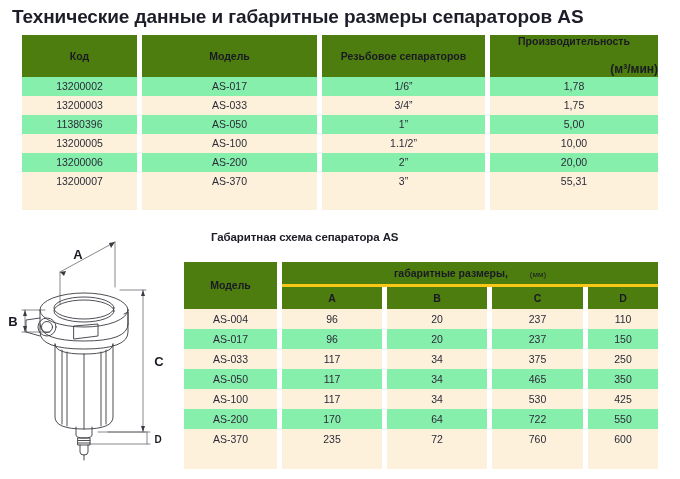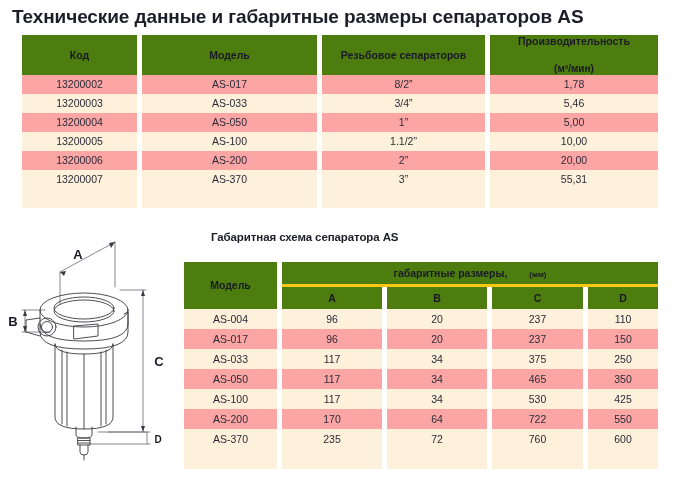--- a/index.html
+++ b/index.html
@@ -63,43 +63,44 @@
   }
   .data-table .sep-col {
     background: #ffffff;
     width: 5px;
     padding: 0;
   }
   .data-table tr.row-odd td {
     background: #FDF1DB;
   }
   .data-table tr.row-even td {
-    background: #fca5a5;
+    background: #86efac;
   }
   .data-table tr.row-odd td.sep-col,
   .data-table tr.row-even td.sep-col {
     background: #ffffff;
   }
   .data-table tr.spacer-row td {
     height: 3px;
     background: #FDF1DB;
     font-size: 0;
     line-height: 0;
   }
   .data-table tr.spacer-row td.sep-col { background: #ffffff; }
 
   .unit-small {
-    font-size: 10px;
+    font-size: 12px;
     font-weight: bold;
     display: block;
     margin-top: 16px;
+    text-align: right;
   }
   .unit-inline {
     font-size: 8px;
-    font-weight: bold;
+    font-weight: normal;
     margin-left: 19px;
   }
 
   
   #table-specs {
     left: 22px;
     top: 35px;
     width: 636px;
   }
   #table-specs th { height: 31px; }
@@ -166,35 +167,35 @@
         <span class="unit-small">(м³/мин)</span>
       </th>
     </tr>
   </thead>
   <tbody>
     <tr class="row-even">
       <td>13200002</td>
       <td class="sep-col"></td>
       <td>AS-017</td>
       <td class="sep-col"></td>
-      <td>8/2”</td>
+      <td>1/6”</td>
       <td class="sep-col"></td>
       <td>1,78</td>
     </tr>
     <tr class="row-odd">
       <td>13200003</td>
       <td class="sep-col"></td>
       <td>AS-033</td>
       <td class="sep-col"></td>
       <td>3/4”</td>
       <td class="sep-col"></td>
-      <td>5,46</td>
-    </tr>
-    <tr class="row-even">
-      <td>13200004</td>
+      <td>1,75</td>
+    </tr>
+    <tr class="row-even">
+      <td>11380396</td>
       <td class="sep-col"></td>
       <td>AS-050</td>
       <td class="sep-col"></td>
       <td>1”</td>
       <td class="sep-col"></td>
       <td>5,00</td>
     </tr>
     <tr class="row-odd">
       <td>13200005</td>
       <td class="sep-col"></td>

